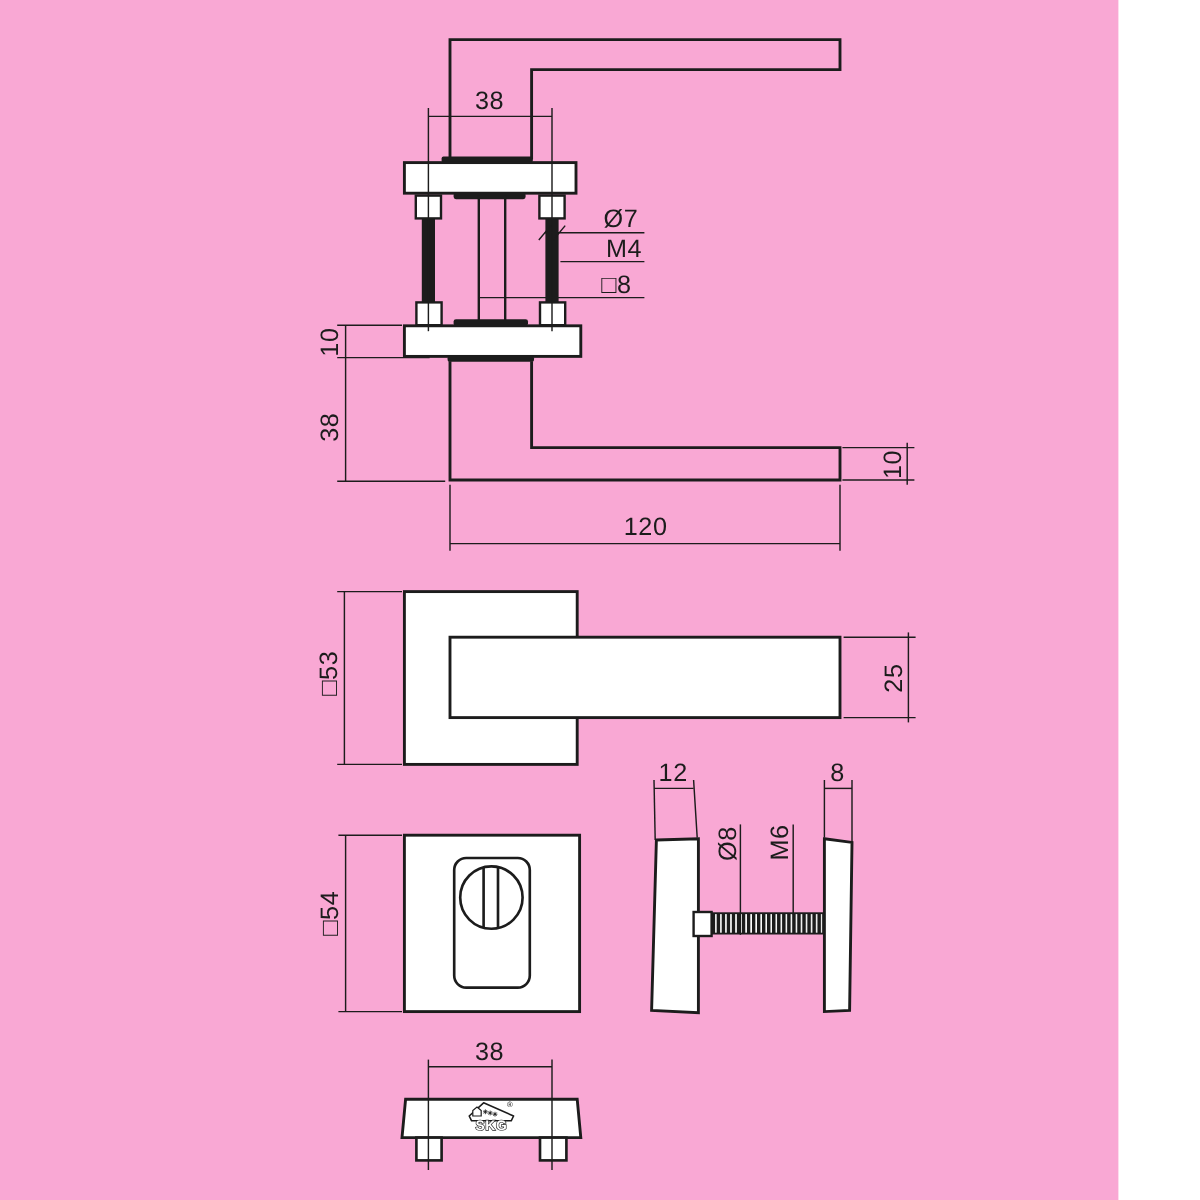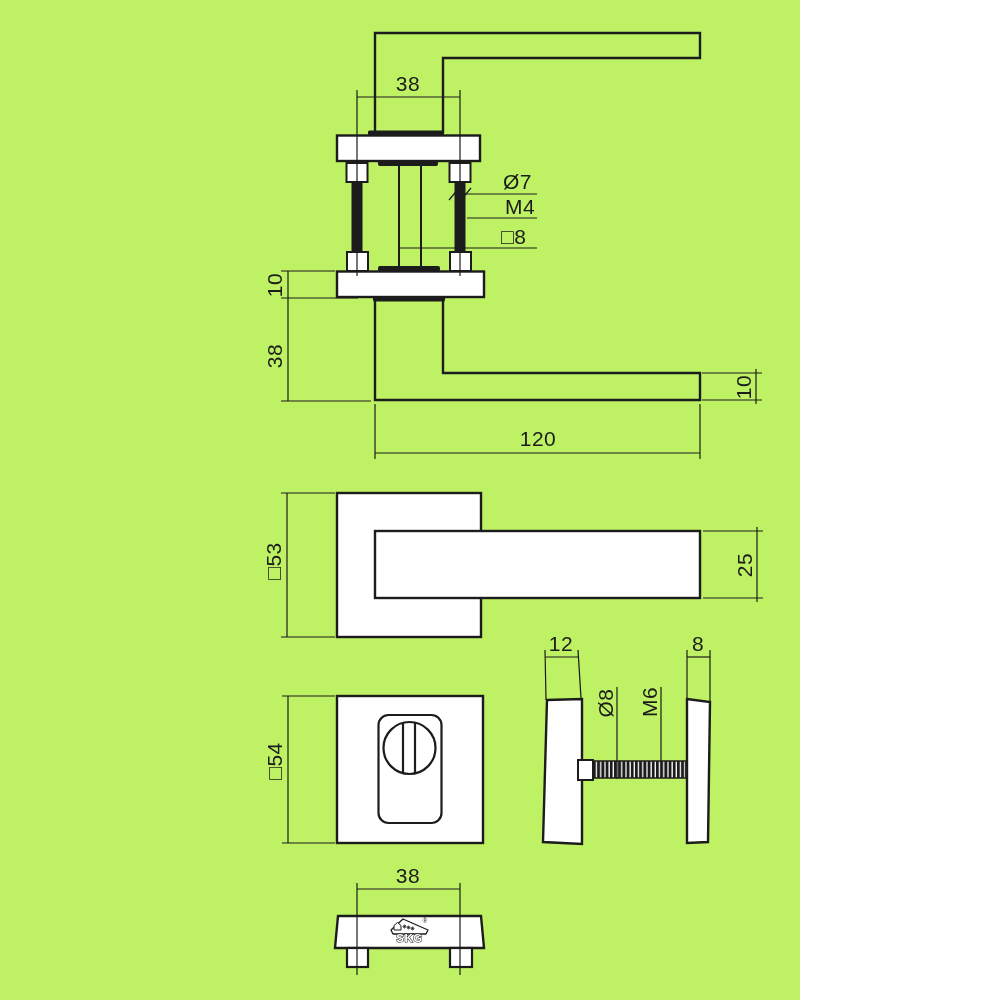--- a/index.html
+++ b/index.html
@@ -1,16 +1,16 @@
 <!DOCTYPE html>
 <html><head>
 <meta charset="utf-8">
 <style>
   html,body{margin:0;padding:0;background:#ffffff;}
-  .canvas{position:relative;width:800px;height:1000px;background:#bef264;overflow:hidden;}
+  .canvas{position:relative;width:932px;height:1000px;background:#f9a8d4;overflow:hidden;}
   svg{display:block;}
   .ol  { fill:#ffffff; stroke:#1c1c1c; stroke-width:2.4; stroke-linejoin:miter; }
   .oln { fill:none;    stroke:#1c1c1c; stroke-width:2.4; stroke-linejoin:miter; }
   .ol2 { fill:#ffffff; stroke:#1c1c1c; stroke-width:2;   }
   .fb  { fill:#1c1c1c; stroke:none; }
   .dim { fill:none; stroke:#1c1c1c; stroke-width:1.2; }
   .t   { font-family:"Liberation Sans","DejaVu Sans",sans-serif; font-size:21px; fill:#1c1c1c; letter-spacing:0.5px; }
   .tm  { text-anchor:middle; }
   .logo-skg { font-family:"Liberation Sans","DejaVu Sans",sans-serif; font-size:11.5px; font-weight:bold;
               text-anchor:middle; fill:#ffffff; stroke:#1c1c1c; stroke-width:1.1; paint-order:stroke; letter-spacing:0.5px;}

